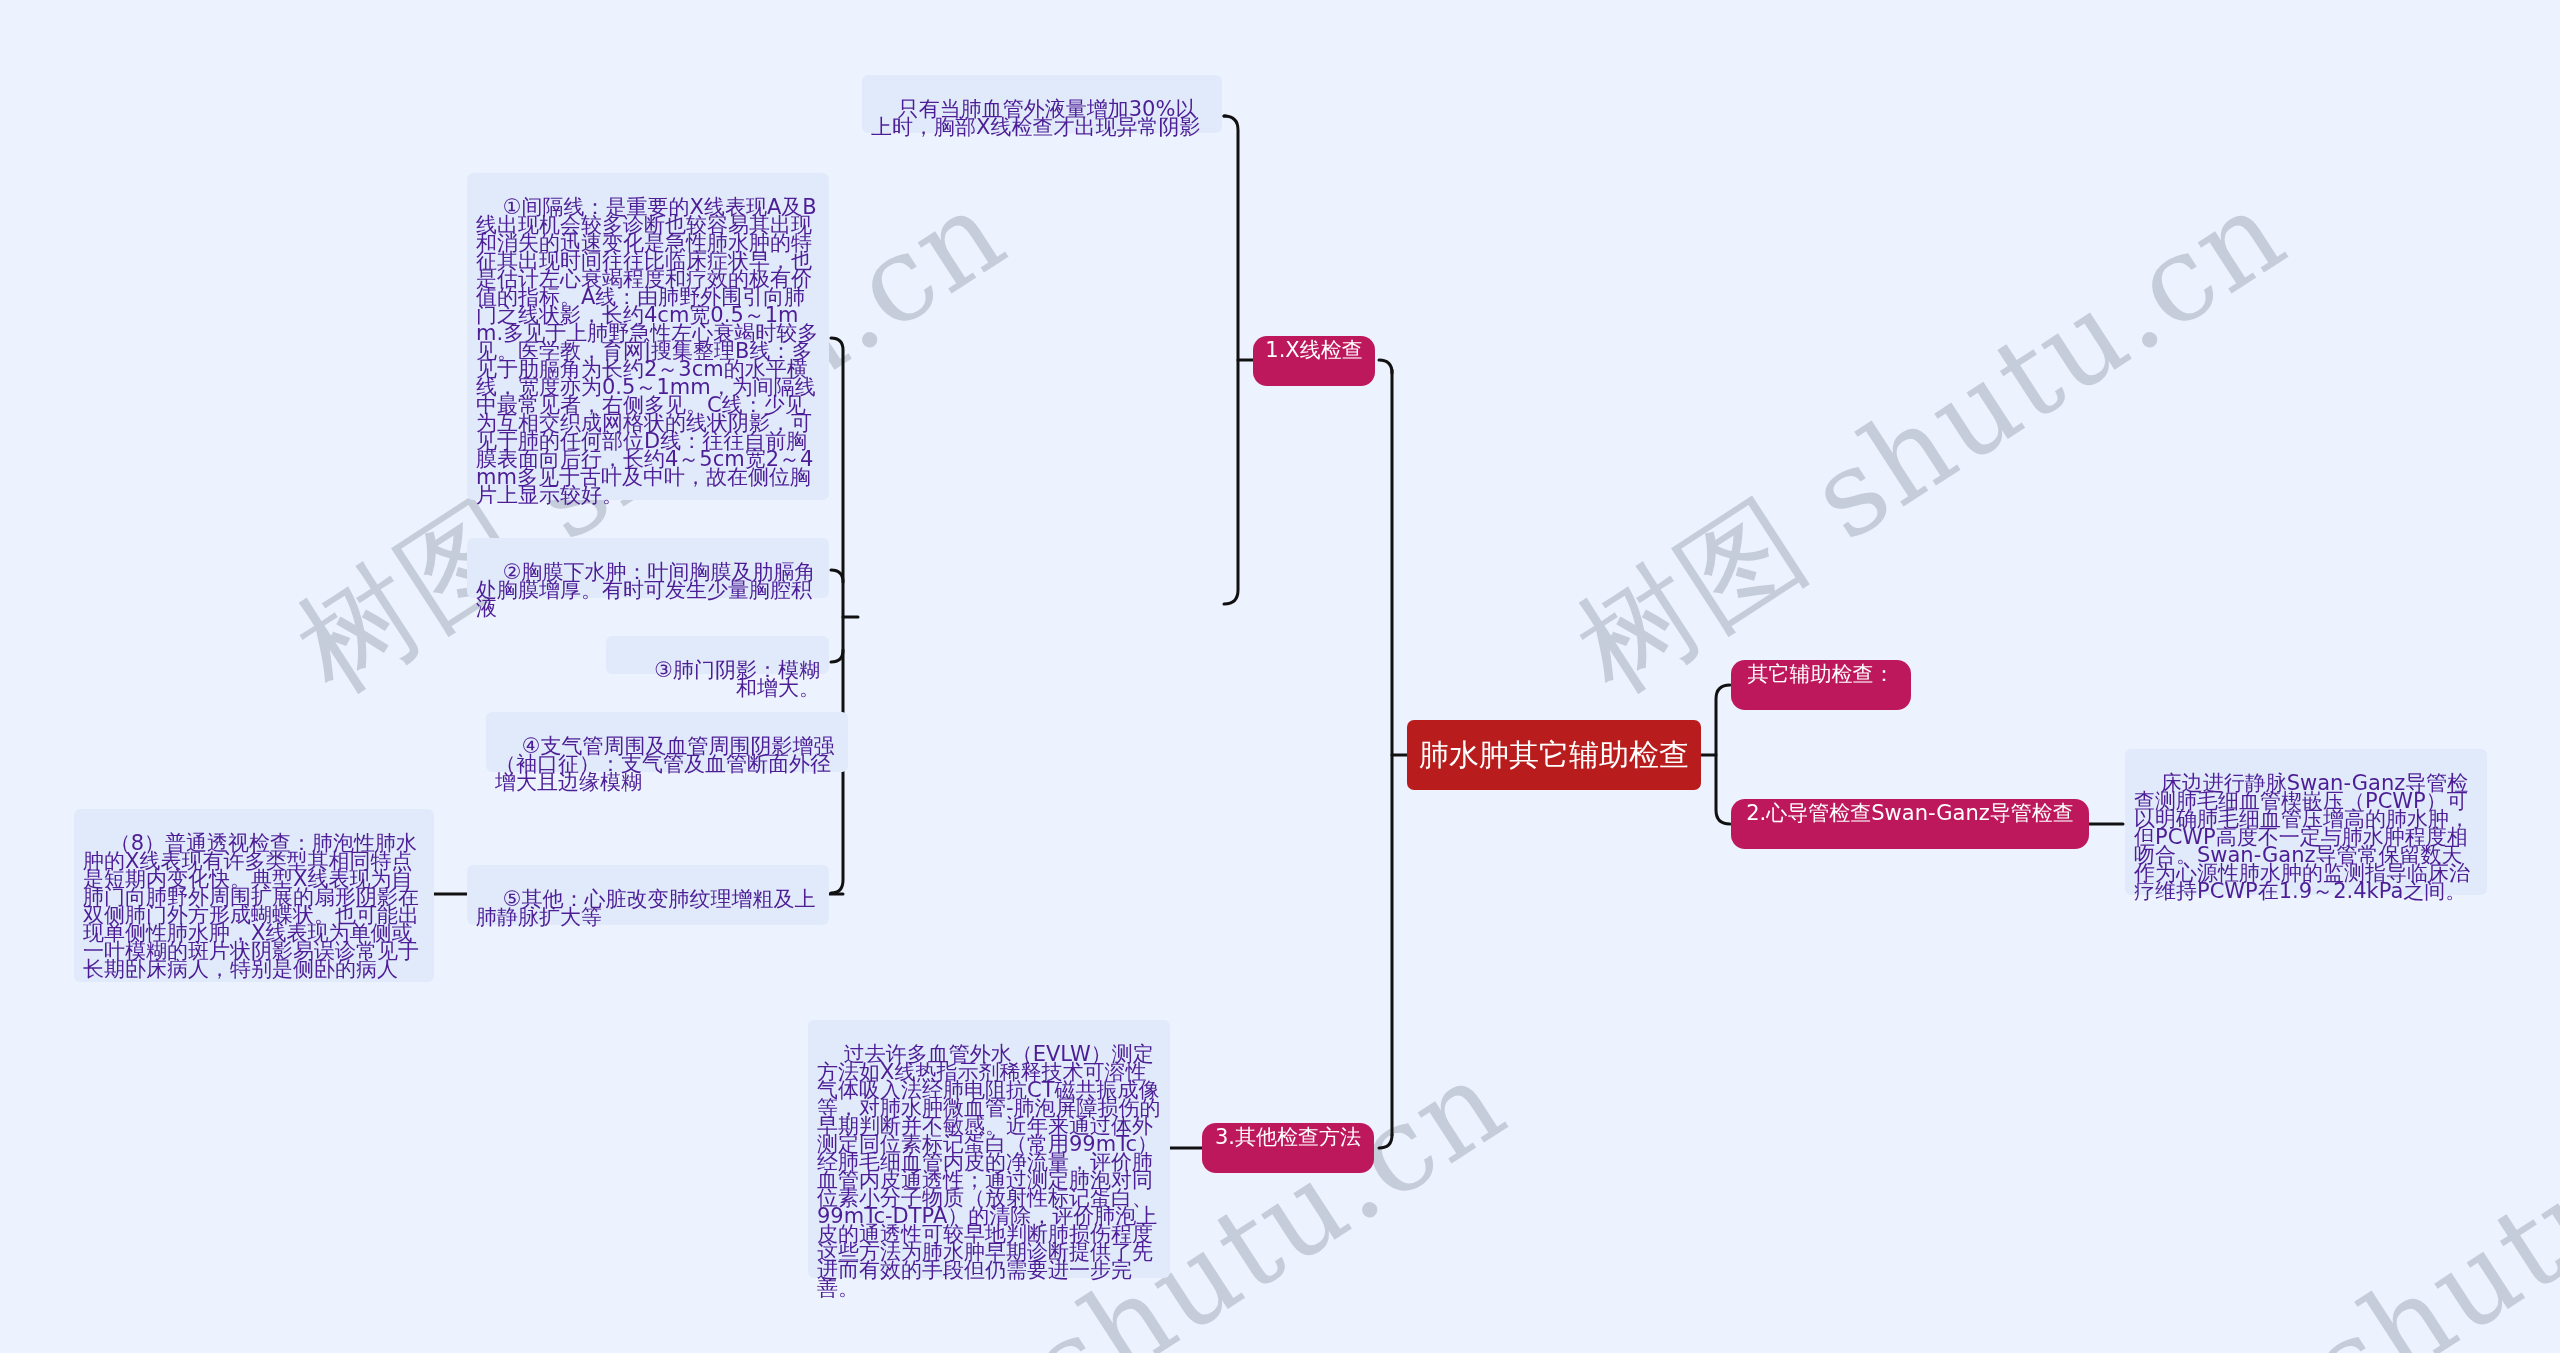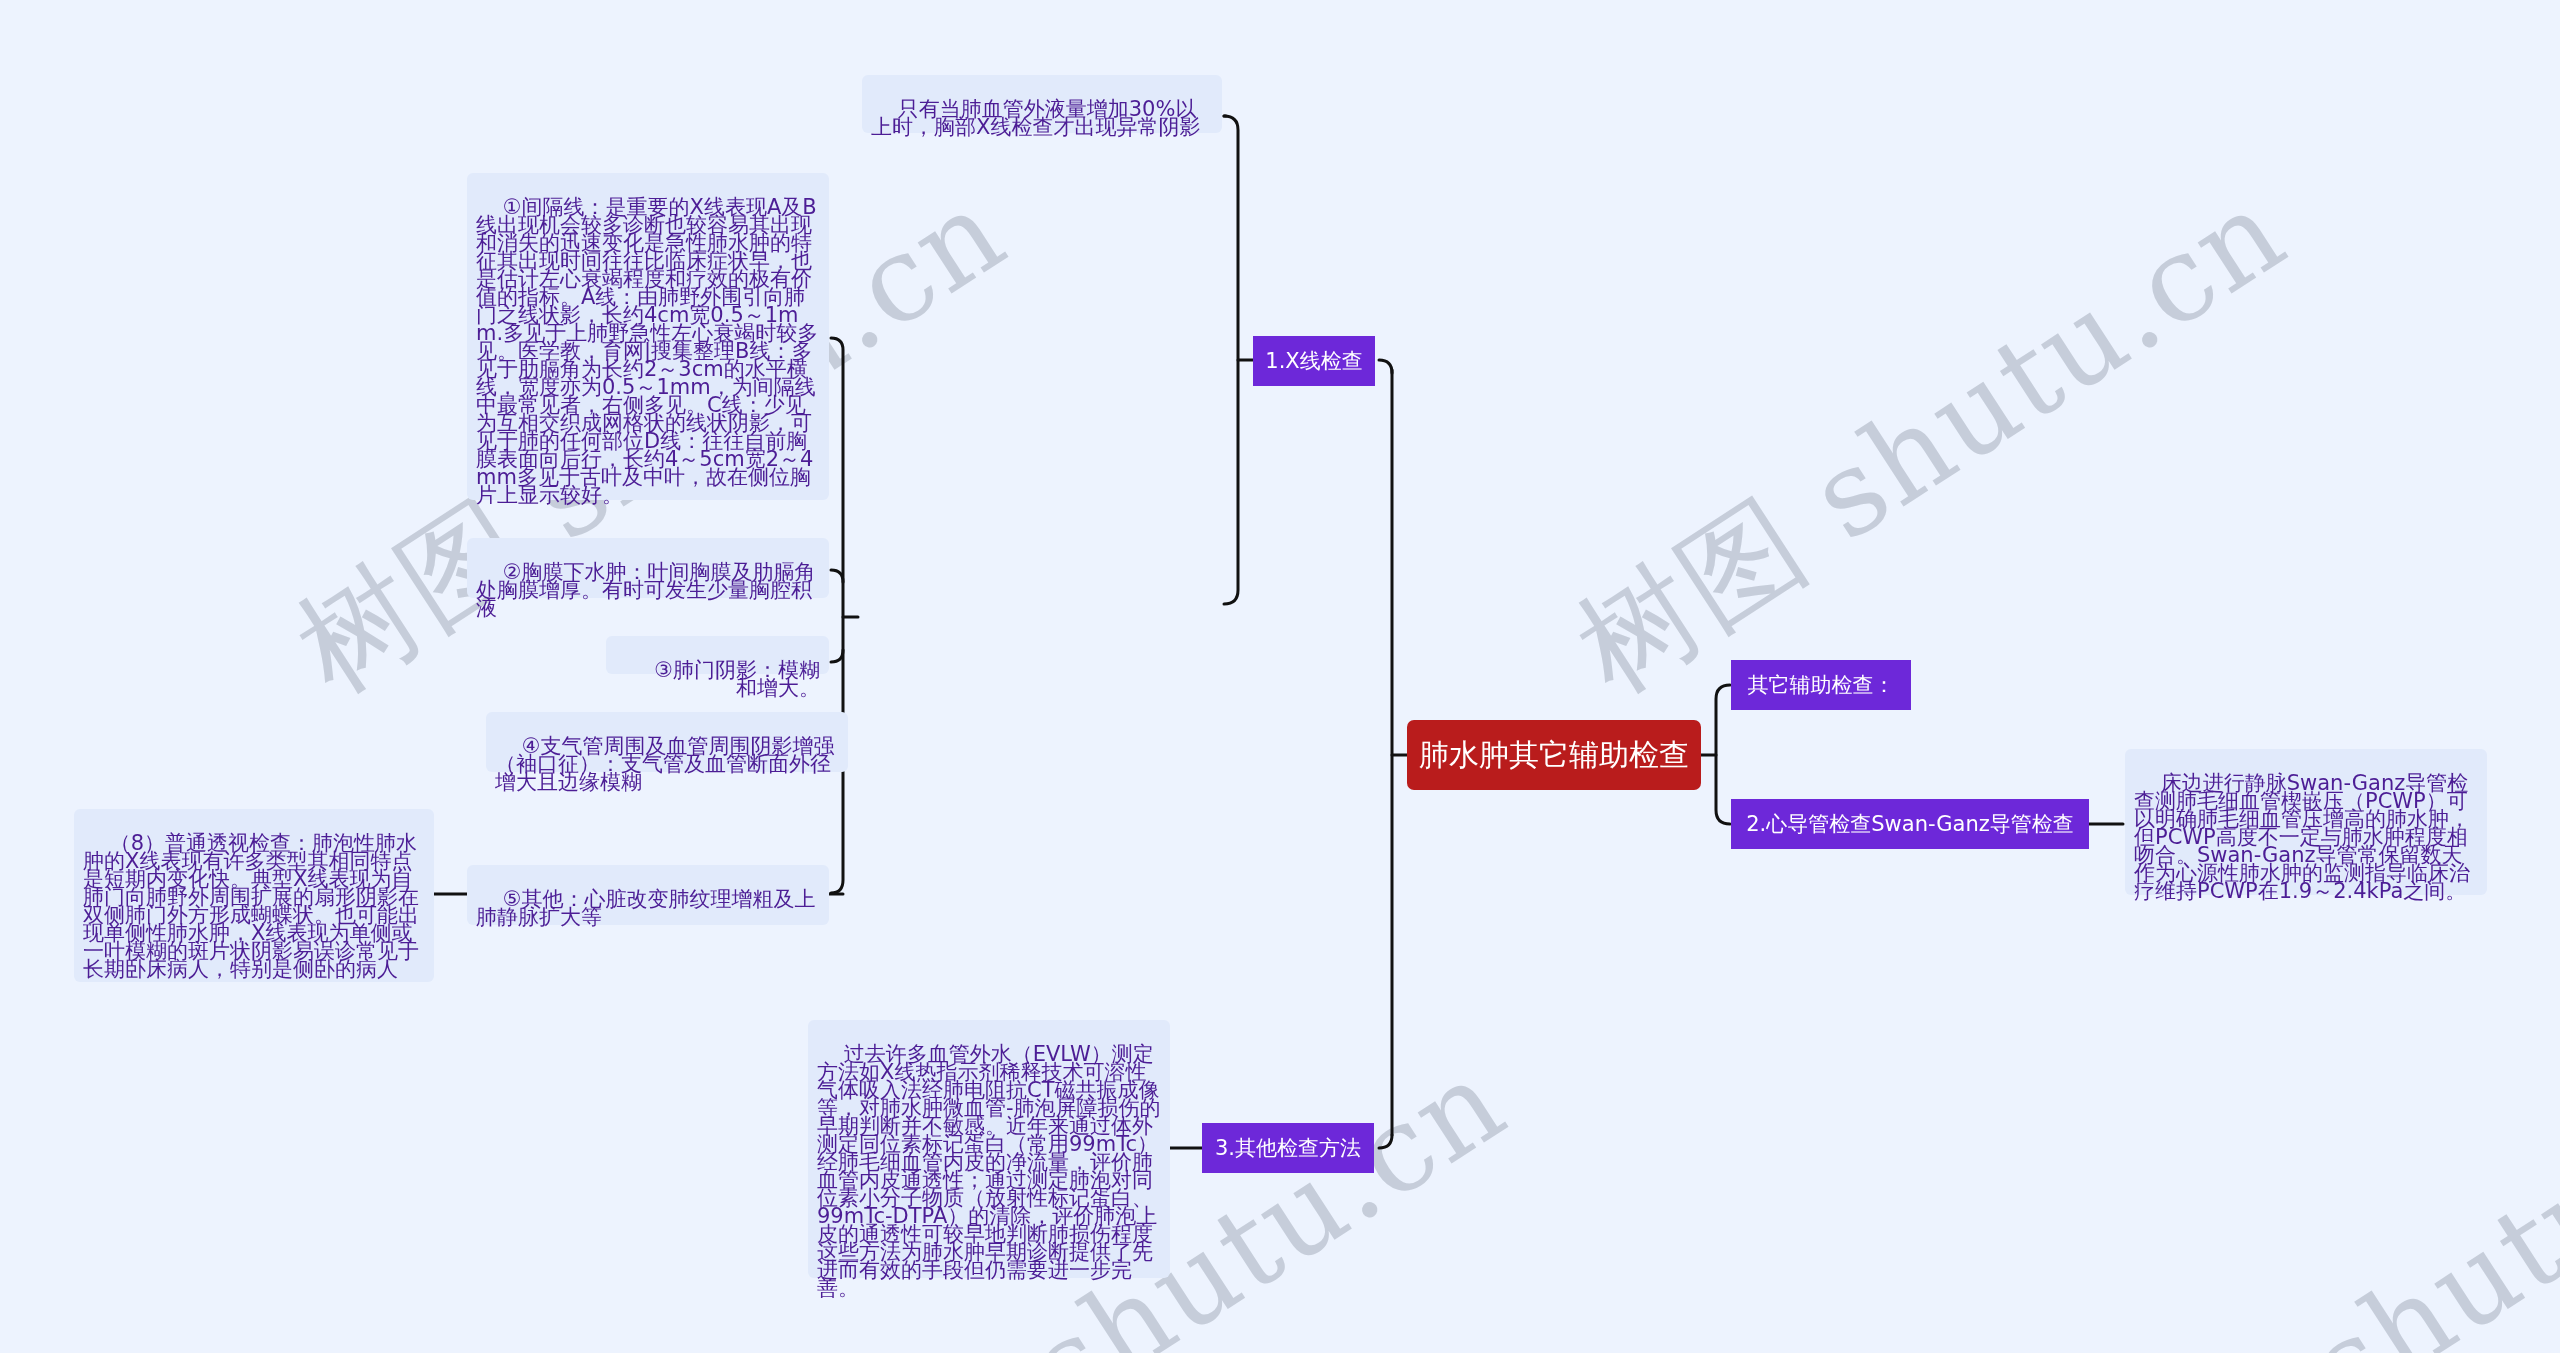--- a/index.html
+++ b/index.html
@@ -41,26 +41,25 @@
     background: #b91c1c;
     color: #ffffff;
     font-size: 30px;
     border-radius: 7px;
     display: flex;
     align-items: center;
     justify-content: center;
     white-space: nowrap;
   }
   .branch {
-    background: #6d28d9;
+    background: #be185d;
     color: #ffffff;
     font-size: 21px;
-    border-radius: 0;
+    border-radius: 14px;
     display: flex;
-    align-items: center;
     justify-content: center;
     white-space: nowrap;
   }
   .leaf {
     background: #e1eafb;
     color: #4c1d95;
     font-size: 21px;
     line-height: 18px;
     border-radius: 6px;
     padding: 7px 9px 8px 9px;

